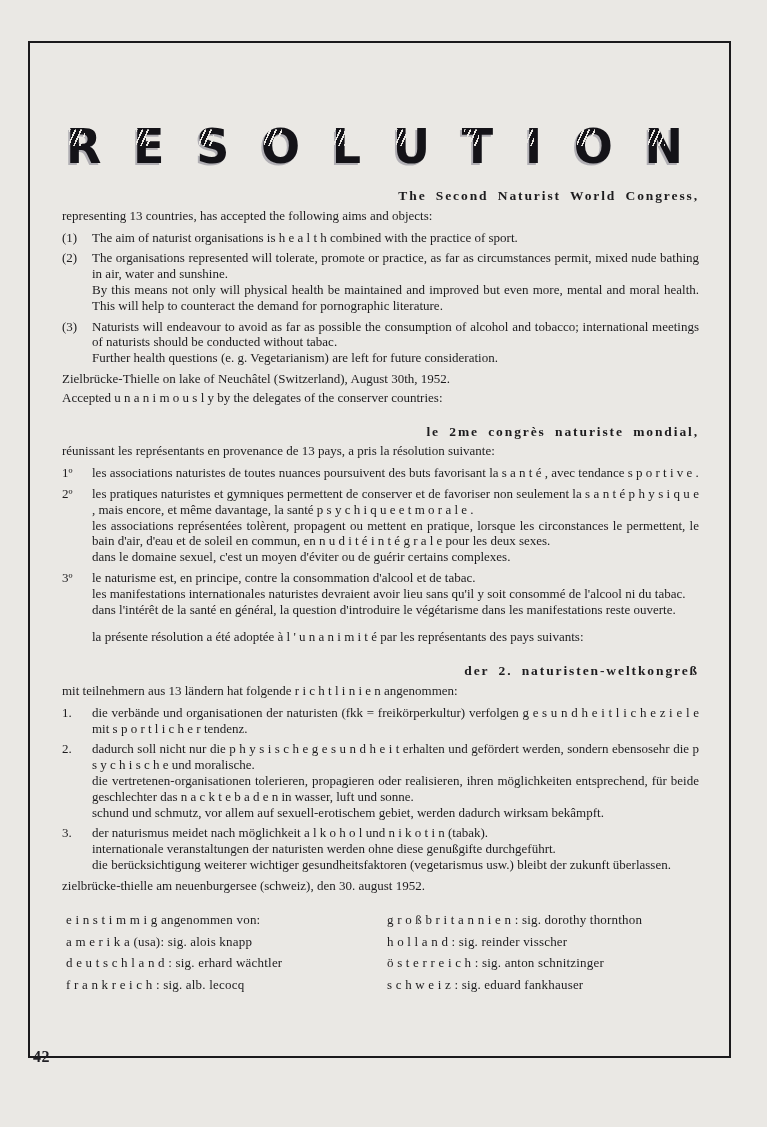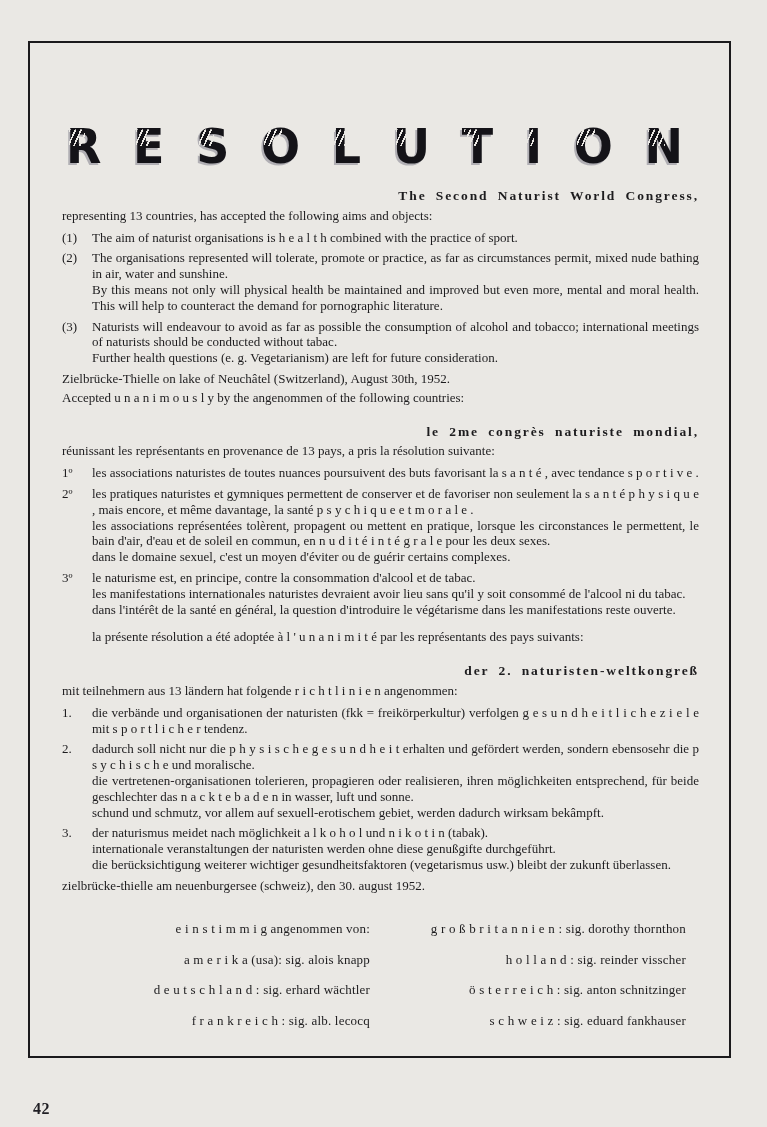--- a/index.html
+++ b/index.html
@@ -57,24 +57,24 @@
   .item { display:flex; margin:0 0 5px; }
   .item-label { flex:0 0 30px; }
   .paras { flex:1; min-width:0; }
   .para { margin:0; }
   .flush { margin:3px 0 0; }
   .closing-indent { margin:12px 0 0 30px; }
   
   .sigs { display:flex; margin-top:14px; }
   .sig-col { width:321px; }
   .sig-col.right { flex:1; }
-  .sig-line { margin:13px; line-height:17.4px; text-align:right; letter-spacing:0.2px; }
+  .sig-line { margin:4px; line-height:17.4px; text-align:left; letter-spacing:0.2px; }
   
   .page-number {
-    position:absolute; left:33px; top:1100px;
+    position:absolute; left:33px; top:1048px;
     font-size:16px; font-weight:bold; letter-spacing:0.5px;
     color:#201f24;
   }
 </style>
 </head>
 <body>
 
 <div class="frame">
 
   <div class="title-row">
@@ -119,21 +119,21 @@
             <span class="item-label">(3)</span>
             <div class="paras">
 
                 <p class="para">Naturists will endeavour to avoid as far as possible the consumption of alcohol and tobacco; international meetings of naturists should be conducted without tabac.</p>
 
                 <p class="para">Further health questions (e. g. Vegetarianism) are left for future consideration.</p>
               </div>
           </div>
         </div>
       <p class="flush">Zielbrücke-Thielle on lake of Neuchâtel (Switzerland), August 30th, 1952.</p>
-      <p class="flush">Accepted u n a n i m o u s l y by the angenommen of the following countries:</p>
+      <p class="flush">Accepted u n a n i m o u s l y by the delegates of the conserver countries:</p>
     </section>
 
     <section>
       <h2 class="sec-heading">le 2me congrès naturiste mondial,</h2>
       <p class="intro">réunissant les représentants en provenance de 13 pays, a pris la résolution suivante:</p>
       <div>
 
           <div class="item">
             <span class="item-label">1º</span>
             <div class="paras">

